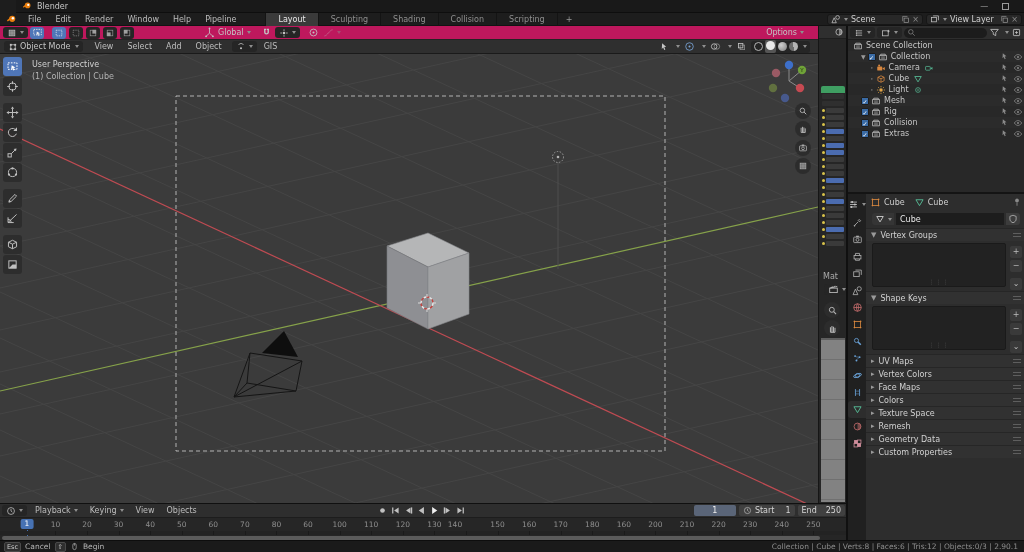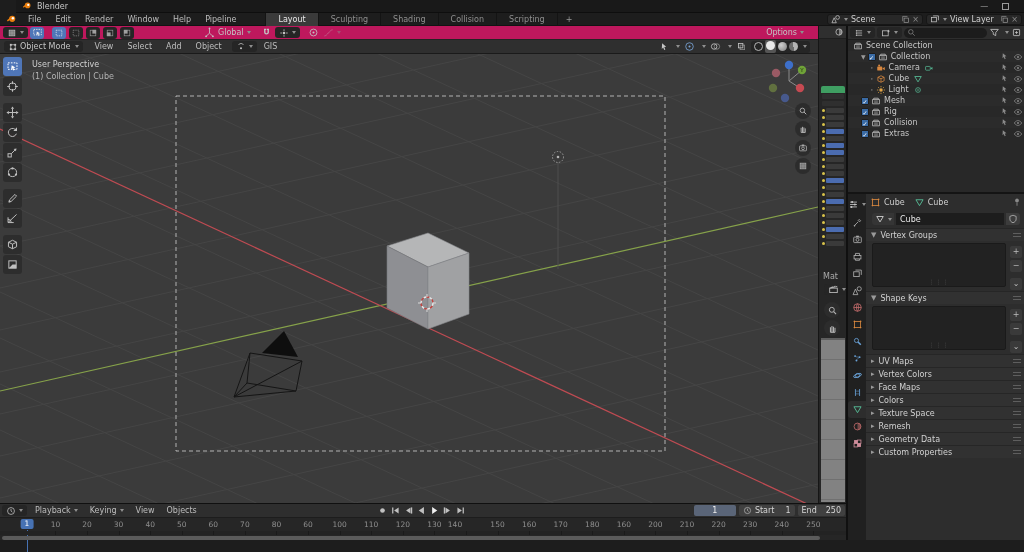--- a/index.html
+++ b/index.html
@@ -1149,14 +1149,27 @@
         <span class="track-tick" style="left:655.442px"></span>
         <span class="track-tick" style="left:687.0219999999999px"></span>
         <span class="track-tick" style="left:718.602px"></span>
         <span class="track-tick" style="left:750.182px"></span>
         <span class="track-tick" style="left:781.762px"></span>
         <span class="track-tick" style="left:813.342px"></span>
       </div>
     <div id="tl-scroll"></div>
   </div>
 
+  <div id="statusbar" class="abs">
+    <div id="status-hints">
+        <span class="keycap">Esc</span>
+        <span>Cancel</span>
+        <span class="keycap">⇧</span>
+        <span class="ic"><svg viewBox="0 0 16 16" width="9" height="9" style="stroke-width:1.2">
+            <rect x="5" y="2.5" width="6" height="11" rx="3" stroke="#b5b5b5" fill="none"></rect>
+            <path d="M8 2.5v4" stroke="#b5b5b5"></path>
+          </svg></span>
+        <span>Begin</span>
+      </div>
+    <div id="status-stats">Collection | Cube | Verts:8 | Faces:6 | Tris:12 | Objects:0/3 | 2.90.1</div>
+  </div>
 
 </div>
 
 </body></html>

